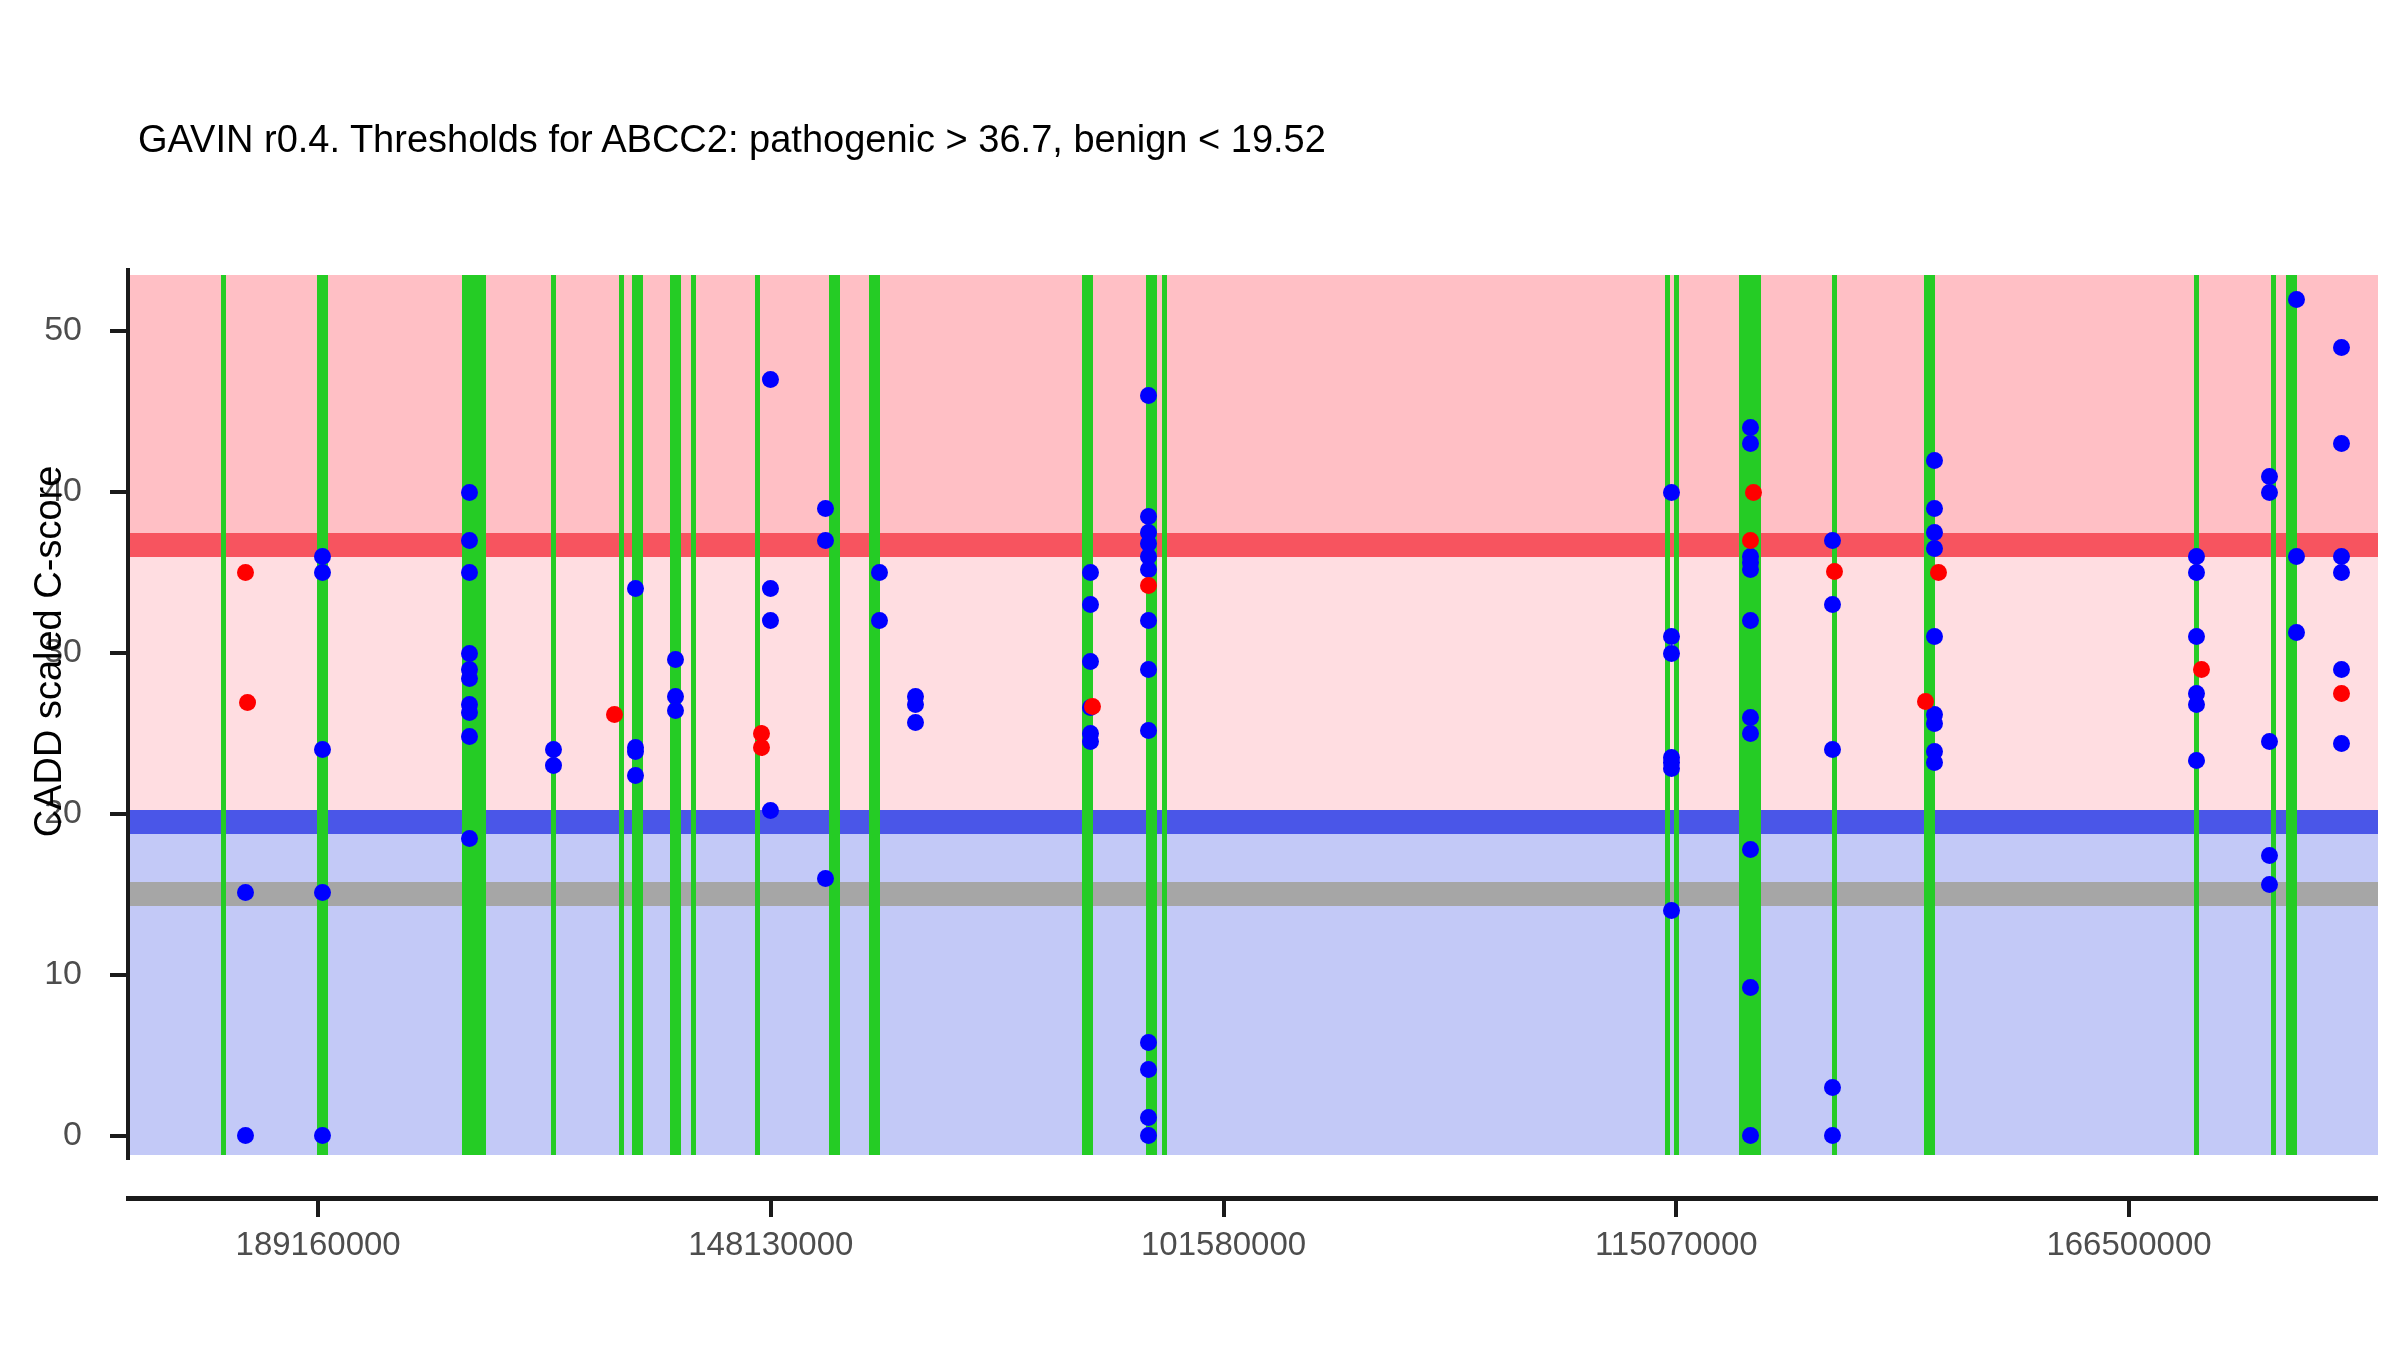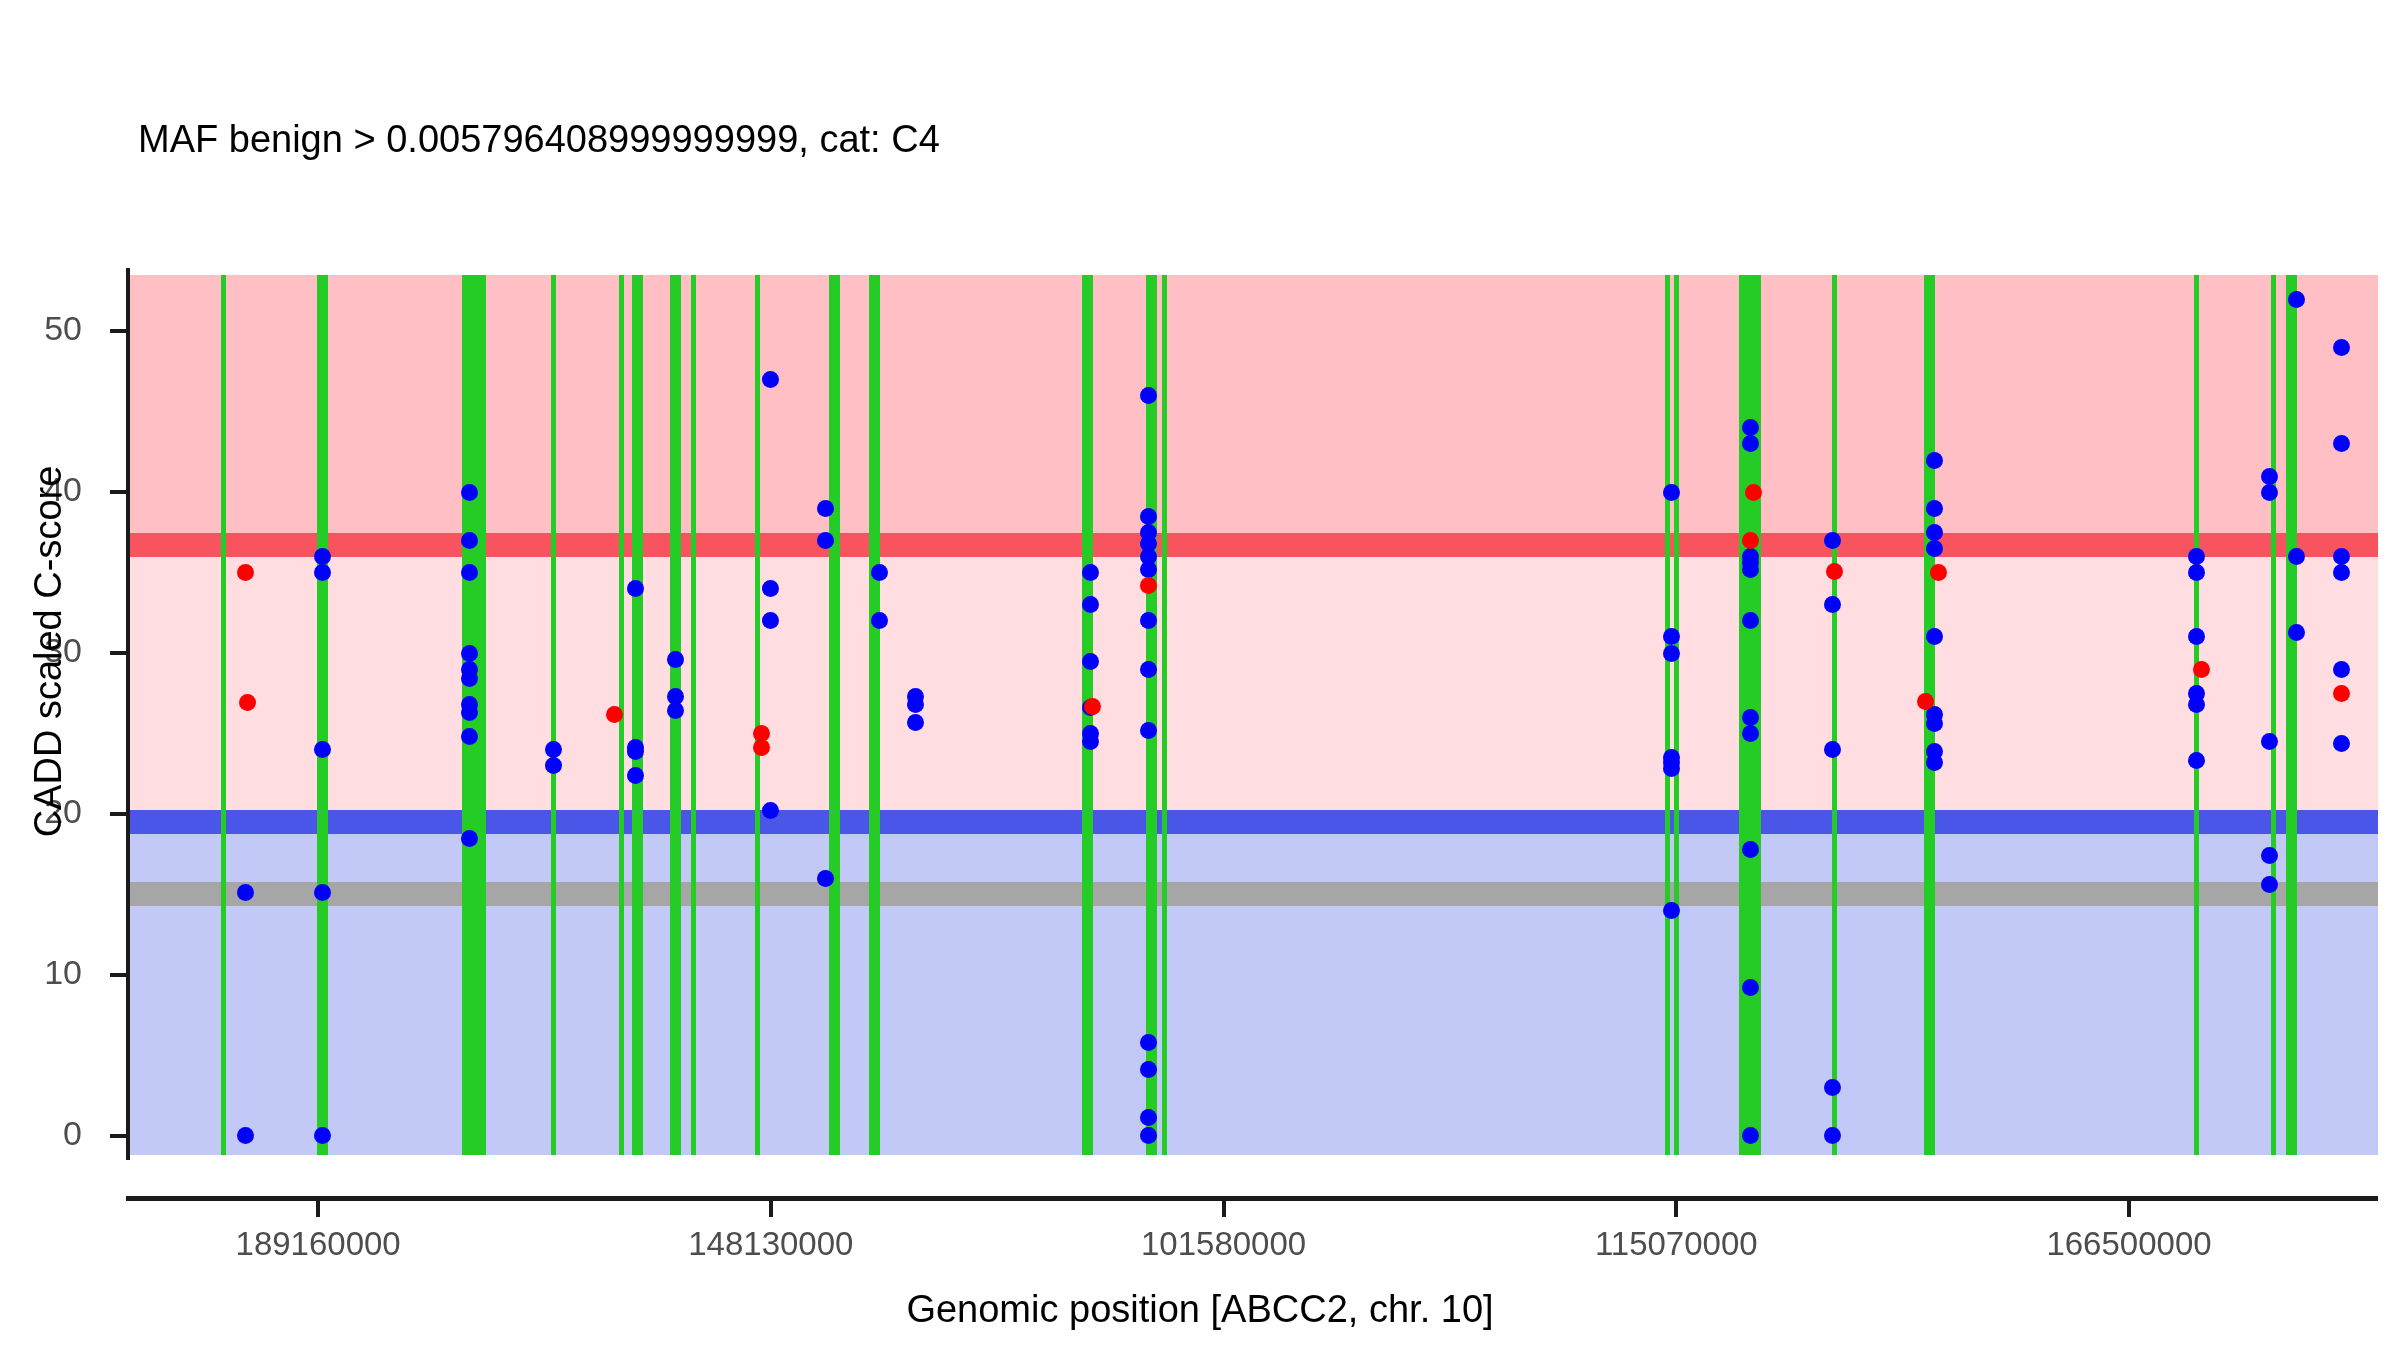--- a/index.html
+++ b/index.html
@@ -35,20 +35,21 @@
           text-align:center;font-size:38px;color:#000;}
   #xlabel{position:absolute;left:0;top:1288px;width:2400px;text-align:center;
           font-size:38px;color:#000;}
 </style>
 </head>
 <body>
 
 <div id="root">
 
   <div id="title">
+    <div>GAVIN r0.4. Thresholds for ABCC2: pathogenic &gt; 36.7, benign &lt; 19.52</div>
     <div>MAF benign &gt; 0.005796408999999999, cat: C4</div>
     <div>red: ClinVar pathogenic variants, blue: rarity &amp; impact matched gnomAD</div>
     <div>variants, green: RefSeq exons, grey: genome-wide fallback threshold</div>
   </div>
 
   <div id="plot">
     <div id="panel">
         <div class="band" style="top: 0px; height: 270.274px; background: rgb(255, 191, 197);"></div>
         <div class="band" style="top: 270.274px; height: 276.388px; background: rgb(255, 221, 225);"></div>
         <div class="band" style="top: 546.662px; height: 333.338px; background: rgb(195, 201, 247);"></div>
@@ -228,15 +229,14 @@
       <div class="xlab" style="left: 620.857px;">148130000</div>
       <div class="xtick" style="left: 1221.57px;"></div>
       <div class="xlab" style="left: 1073.57px;">101580000</div>
       <div class="xtick" style="left: 1674.29px;"></div>
       <div class="xlab" style="left: 1526.29px;">115070000</div>
       <div class="xtick" style="left: 2127.01px;"></div>
       <div class="xlab" style="left: 1979.01px;">166500000</div>
     </div>
 
   <div id="ylabel">CADD scaled C-score</div>
-  <div id="xlabel">Genomic position [ABCC2, chr. 10]</div>
 
 </div>
 
 </body></html>

